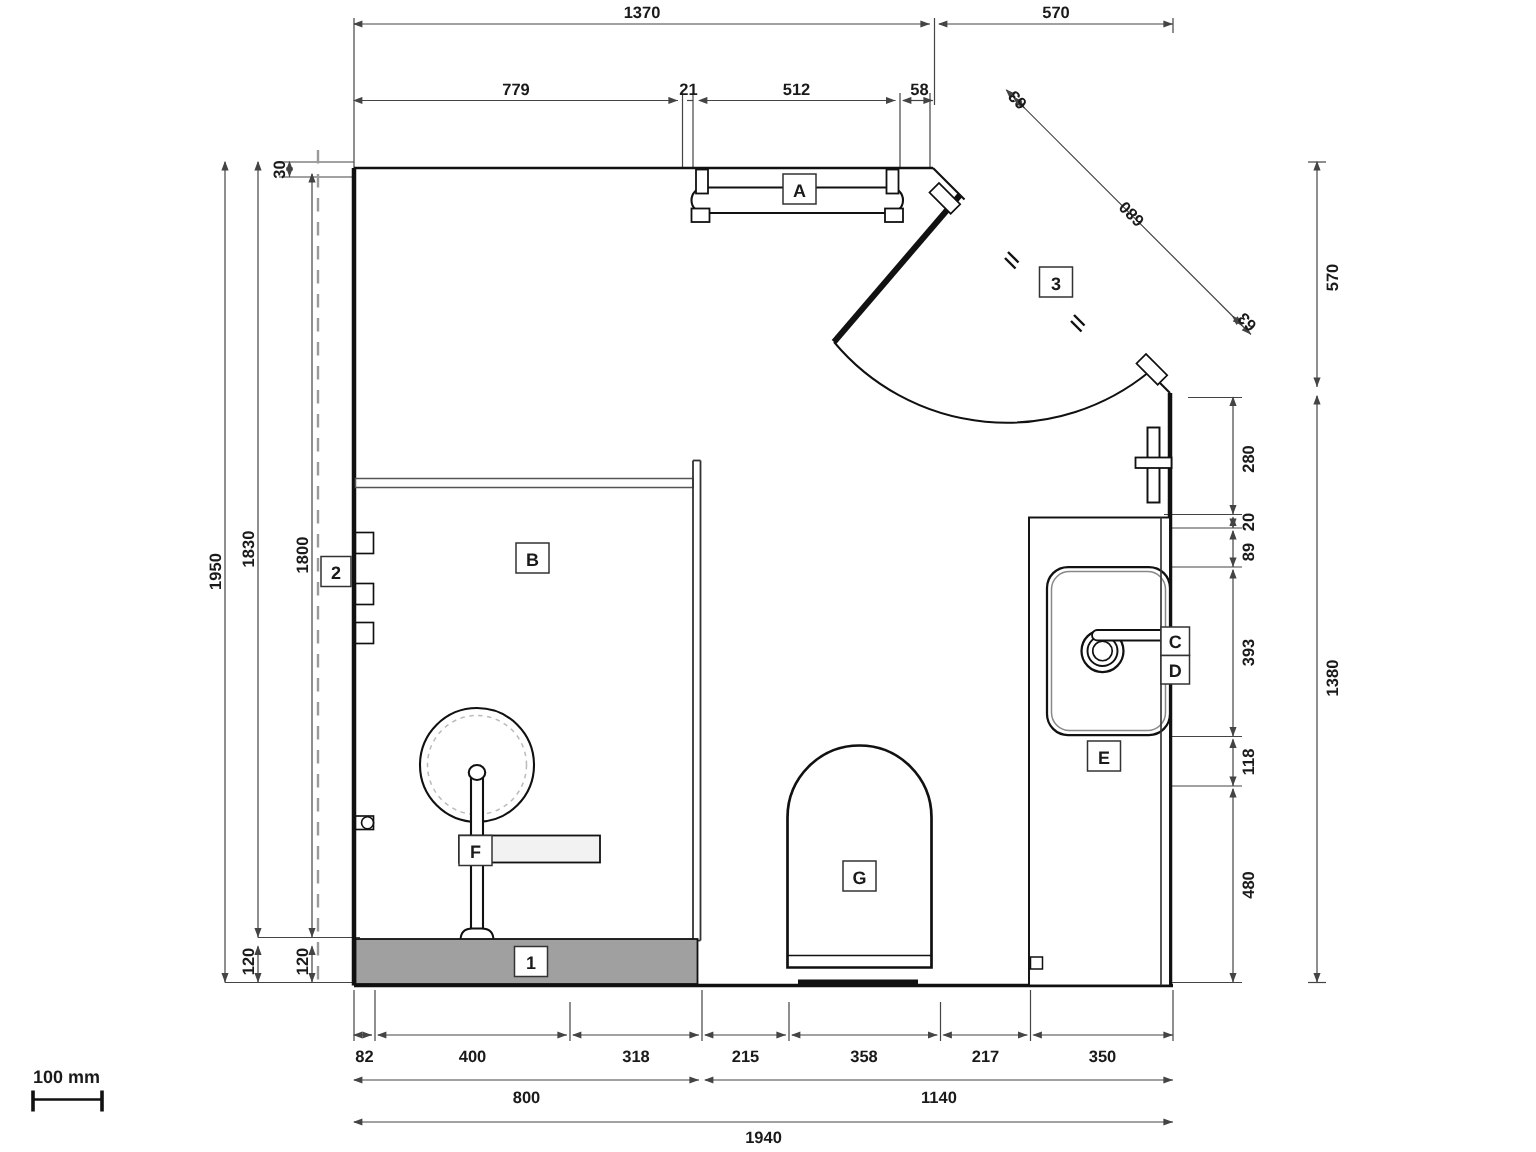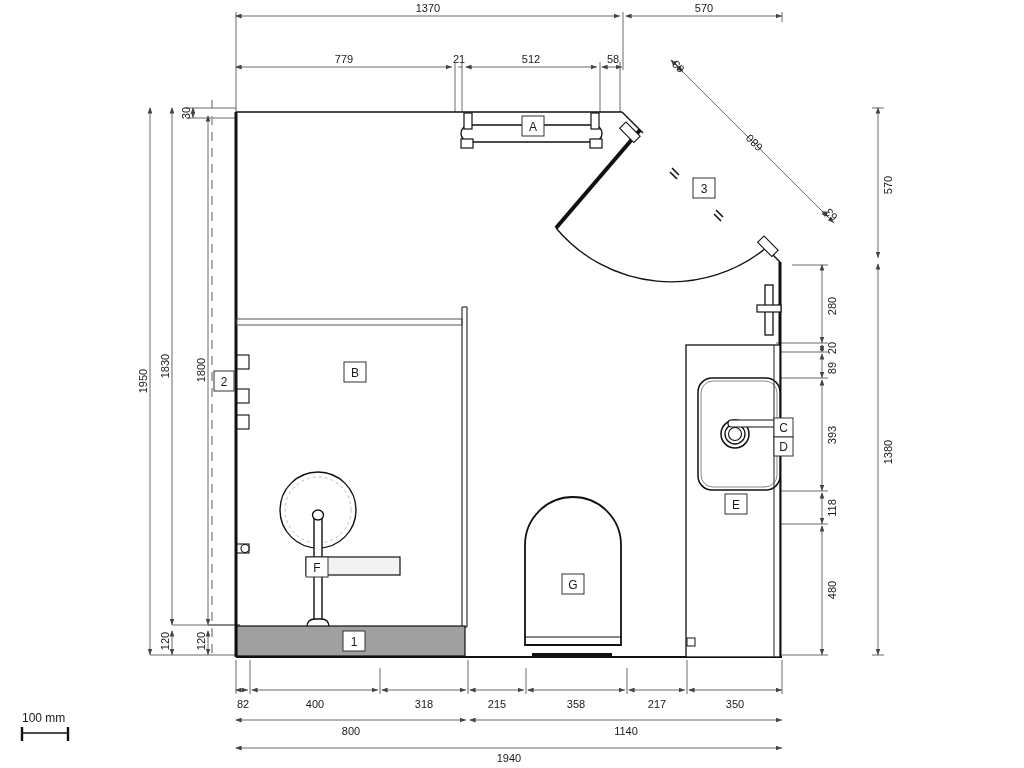--- a/index.html
+++ b/index.html
@@ -1,18 +1,18 @@
 <!DOCTYPE html>
 <html><head>
 <meta charset="utf-8">
 <style>
   html,body{margin:0;padding:0;background:#ffffff;}
   body{width:1024px;height:768px;overflow:hidden;
        font-family:"Liberation Sans","DejaVu Sans",sans-serif;color:#000;}
-  #stage{position:relative;width:1024px;height:768px;}
+  #stage{position:relative;width:1024px;height:768px;font-weight:bold;}
   #stage svg{position:absolute;left:0;top:0;}
   text{font-family:"Liberation Sans","DejaVu Sans",sans-serif;fill:#1a1a1a;}
   .dimtxt{font-size:11px;}
   .tagtxt{font-size:12px;}
   .scaletxt{font-size:12px;}
 </style>
 </head>
 <body>
 
 <div id="stage">

